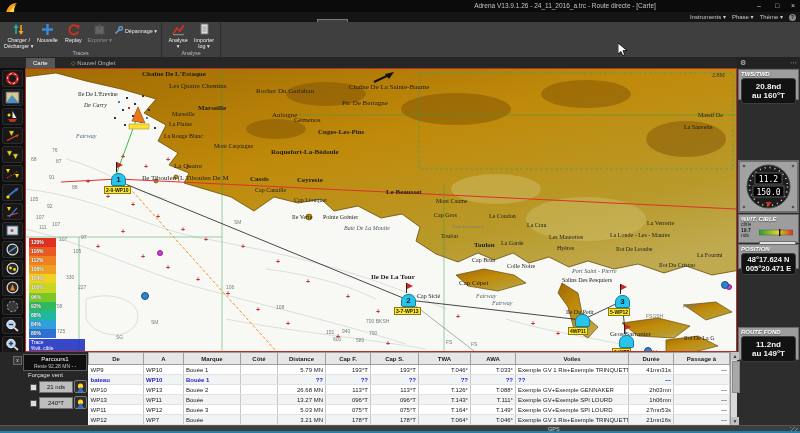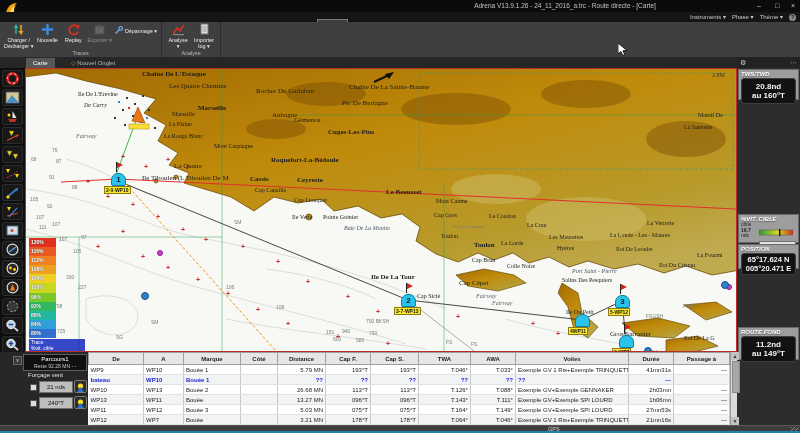--- a/index.html
+++ b/index.html
@@ -368,23 +368,23 @@
     <div class="maplabel" style="left: 143px; top: 13px; font-size: 7px;">Les Quatre Chemins</div>
     <div class="maplabel" style="left: 230px; top: 18px; font-size: 7px;">Rocher Du Garlaban</div>
     <div class="maplabel" style="left: 323px; top: 14px; font-size: 7px;">Chaîne De La Sainte-Baume</div>
     <div class="maplabel" style="left: 316px; top: 30px; font-size: 7px;">Pic De Bertagne</div>
     <div class="maplabel" style="left: 172px; top: 35px; font-size: 7px; font-weight: bold;">Marseille</div>
     <div class="maplabel" style="left: 146px; top: 42px; font-size: 6px;">Marseille</div>
     <div class="maplabel" style="left: 246px; top: 42px; font-size: 7px;">Aubagne</div>
     <div class="maplabel" style="left: 268px; top: 47px; font-size: 7px;">Gémenos</div>
     <div class="maplabel" style="left: 143px; top: 52px; font-size: 6px;">La Plaine</div>
     <div class="maplabel" style="left: 138px; top: 64px; font-size: 6px;">La Rouge Blanc</div>
-    <div class="maplabel" style="left: 302px; top: 59px; font-size: 7px; font-weight: bold;">Cuges-Les-Pins</div>
+    <div class="maplabel" style="left: 292px; top: 59px; font-size: 7px; font-weight: bold;">Cuges-Les-Pins</div>
     <div class="maplabel" style="left: 188px; top: 74px; font-size: 6px;">Mont Carpiagne</div>
-    <div class="maplabel" style="left: 245px; top: 79px; font-size: 7px; font-weight: bold; margin-top: 8px;">Roquefort-La-Bédoule</div>
+    <div class="maplabel" style="left: 245px; top: 79px; font-size: 7px; font-weight: bold;">Roquefort-La-Bédoule</div>
     <div class="maplabel" style="left: 50px; top: 64px; font-size: 6px; font-style: italic; color: rgb(90, 106, 114);">Fairway</div>
     <div class="maplabel" style="left: 658px; top: 55px; font-size: 6px;">La Sauvette</div>
     <div class="maplabel" style="left: 672px; top: 43px; font-size: 6px;">Massif De</div>
     <div class="maplabel" style="left: 686px; top: 3px; font-size: 6px; color: rgb(51, 51, 51);">2.8M</div>
     <div class="maplabel" style="left: 148px; top: 93px; font-size: 7px;">La Quatre</div>
     <div class="maplabel" style="left: 116px; top: 105px; font-size: 7px;">Ile Tiboulen (L Tiboulen De M</div>
     <div class="maplabel" style="left: 224px; top: 106px; font-size: 7px; font-weight: bold;">Cassis</div>
     <div class="maplabel" style="left: 271px; top: 107px; font-size: 7px; font-weight: bold;">Ceyreste</div>
     <div class="maplabel" style="left: 229px; top: 118px; font-size: 6px;">Cap Canaille</div>
     <div class="maplabel" style="left: 360px; top: 119px; font-size: 7px; font-weight: bold;">Le Beausset</div>
@@ -521,20 +521,36 @@
     <span style="margin-left:3px">⚙</span>
     <span style="float:right;margin-right:3px">⋯</span>
   </div>
   <div class="spanel" style="top:12px;height:31px">
     <div class="phead">TWS/TWD</div>
     <div class="pbox">
       <div>20.8nd</div>
       <div>au 160°T</div>
     </div>
   </div>
+  <div class="spanel" style="top:103px;height:53px;padding:0">
+    <svg width="59" height="51" viewBox="0 0 59 51">
+      <rect x="0.5" y="0.5" width="58" height="50" fill="#a2a2a2" stroke="#6e6e6e"></rect>
+      <circle cx="5" cy="5" r="1.3" fill="#555"></circle>
+        <circle cx="54" cy="5" r="1.3" fill="#555"></circle>
+      <circle cx="5" cy="46" r="1.3" fill="#555"></circle>
+        <circle cx="54" cy="46" r="1.3" fill="#555"></circle>
+      <circle cx="29.5" cy="25.5" r="21.5" fill="#1c1c1c" stroke="#474747"></circle>
+      <circle cx="29.5" cy="25.5" r="19" fill="none" stroke="#d8d8d8" stroke-width="1.6" stroke-dasharray="1,4"></circle>
+      <rect x="16" y="12" width="27" height="11" fill="#000" stroke="#5a5a5a"></rect>
+      <rect x="14" y="25" width="31" height="11" fill="#000" stroke="#5a5a5a"></rect>
+      <polygon points="29.5,46 26.5,41 32.5,41" fill="#d43020"></polygon>
+      <text x="29.5" y="20.5" text-anchor="middle" fill="#fff" font-size="8" font-family="DejaVu Sans Mono, monospace" id="g2-text1">11.2</text>
+      <text x="29.5" y="33.5" text-anchor="middle" fill="#fff" font-size="8" font-family="DejaVu Sans Mono, monospace" id="g2-text2">150.0</text>
+    </svg>
+  </div>
   <div class="spanel" style="top:157px;height:29px">
     <div class="phead">%VIT. CIBLE</div>
     <div style="display:flex;padding:0 2px 2px">
       <div style="font-size:5px;color:#222;line-height:5.5px;width:18px">
         <div>cible</div>
         <div style="font-weight:bold">19.7</div>
         <div>nds</div>
       </div>
       <div style="flex:1">
         <svg width="34" height="7" viewBox="0 0 34 7">
@@ -549,21 +565,21 @@
           <rect x="20" y="0" width="1.4" height="7" fill="#111"></rect>
         </svg>
         <div style="background:#e2e2e2;border:1px solid #707070;font-size:6px;color:#111;text-align:center;
              line-height:8px;margin-top:1px">103 %</div>
       </div>
     </div>
   </div>
   <div class="spanel" style="top:187px;height:25px">
     <div class="phead">POSITION</div>
     <div class="pbox" style="font-size:7.5px;padding:1px 0">
-      <div>65°17.624 N</div>
+      <div>48°17.624 N</div>
       <div>005°20.471 E</div>
     </div>
   </div>
   <div class="spanel" style="top:270px;height:33px">
     <div class="phead">ROUTE FOND</div>
     <div class="pbox">
       <div>11.2nd</div>
       <div>au 149°T</div>
     </div>
   </div>

